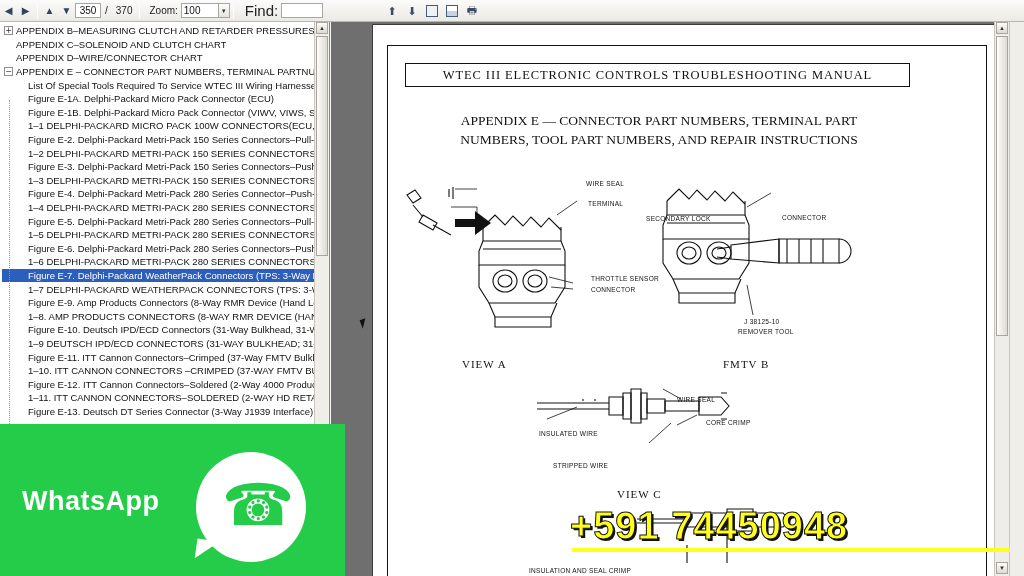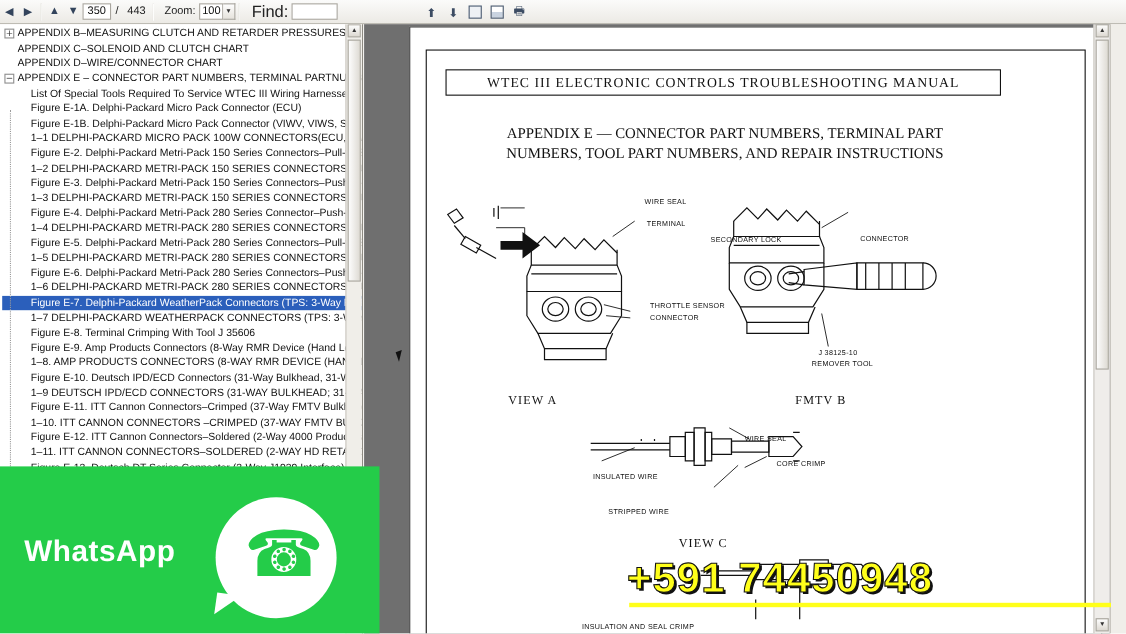--- a/index.html
+++ b/index.html
@@ -43,21 +43,21 @@
     border: 1px solid #a9a69e;
     background: #fff;
     font-size: 10px;
     padding: 0 2px;
     line-height: 13px;
     color: #111;
   }
   .page-num { width: 26px; text-align: center; }
   .page-total { font-size: 10px; color: #222; margin: 0 4px; }
   .zoom-label { font-size: 10px; margin: 0 3px 0 6px; }
-  .zoom-field { width: 22px; }
+  .zoom-field { width: 38px; }
   .combo-arrow {
     width: 11px; height: 15px; border: 1px solid #a9a69e; border-left: none;
     background: linear-gradient(#fdfdfd,#e6e3dc);
     display: flex; align-items: center; justify-content: center;
     font-size: 6px; color: #333;
   }
   .find-label { font-size: 15px; margin: 0 3px 0 8px; }
   .find-field { width: 42px; }
 
   
@@ -257,21 +257,21 @@
 
   <div class="toolbar">
     <div class="tb-group">
       <div class="tb-btn">◀</div>
       <div class="tb-btn">▶</div>
       <div class="tb-sep"></div>
       <div class="tb-btn">▲</div>
       <div class="tb-btn">▼</div>
       <div class="tb-field page-num">350</div>
       <span class="page-total">/</span>
-      <span class="page-total">443</span>
+      <span class="page-total">370</span>
       <div class="tb-sep"></div>
       <span class="zoom-label">Zoom:</span>
       <div class="tb-field zoom-field">100</div>
       <div class="combo-arrow">▼</div>
       <div class="tb-sep"></div>
       <span class="find-label">Find:</span>
       <input class="tb-field find-field" placeholder="" style="">
     </div>
 
     <div class="tb-center">
@@ -362,24 +362,20 @@
           <span class="spacer"></span>
           <span class="lbl">1–6 DELPHI-PACKARD METRI-PACK 280 SERIES CONNECTORS–PU</span>
         </div>
         <div class="tnode ind2 sel">
           <span class="spacer"></span>
           <span class="lbl">Figure E-7. Delphi-Packard WeatherPack Connectors (TPS: 3-Way RMR</span>
         </div>
         <div class="tnode ind2">
           <span class="spacer"></span>
           <span class="lbl">1–7 DELPHI-PACKARD WEATHERPACK CONNECTORS (TPS: 3-WAY</span>
-        </div>
-        <div class="tnode ind2">
-          <span class="spacer"></span>
-          <span class="lbl">Figure E-8. Terminal Crimping With Tool J 35606</span>
         </div>
         <div class="tnode ind2">
           <span class="spacer"></span>
           <span class="lbl">Figure E-9. Amp Products Connectors (8-Way RMR Device (Hand Lever)</span>
         </div>
         <div class="tnode ind2">
           <span class="spacer"></span>
           <span class="lbl">1–8. AMP PRODUCTS CONNECTORS (8-WAY RMR DEVICE (HAND LE</span>
         </div>
         <div class="tnode ind2">

